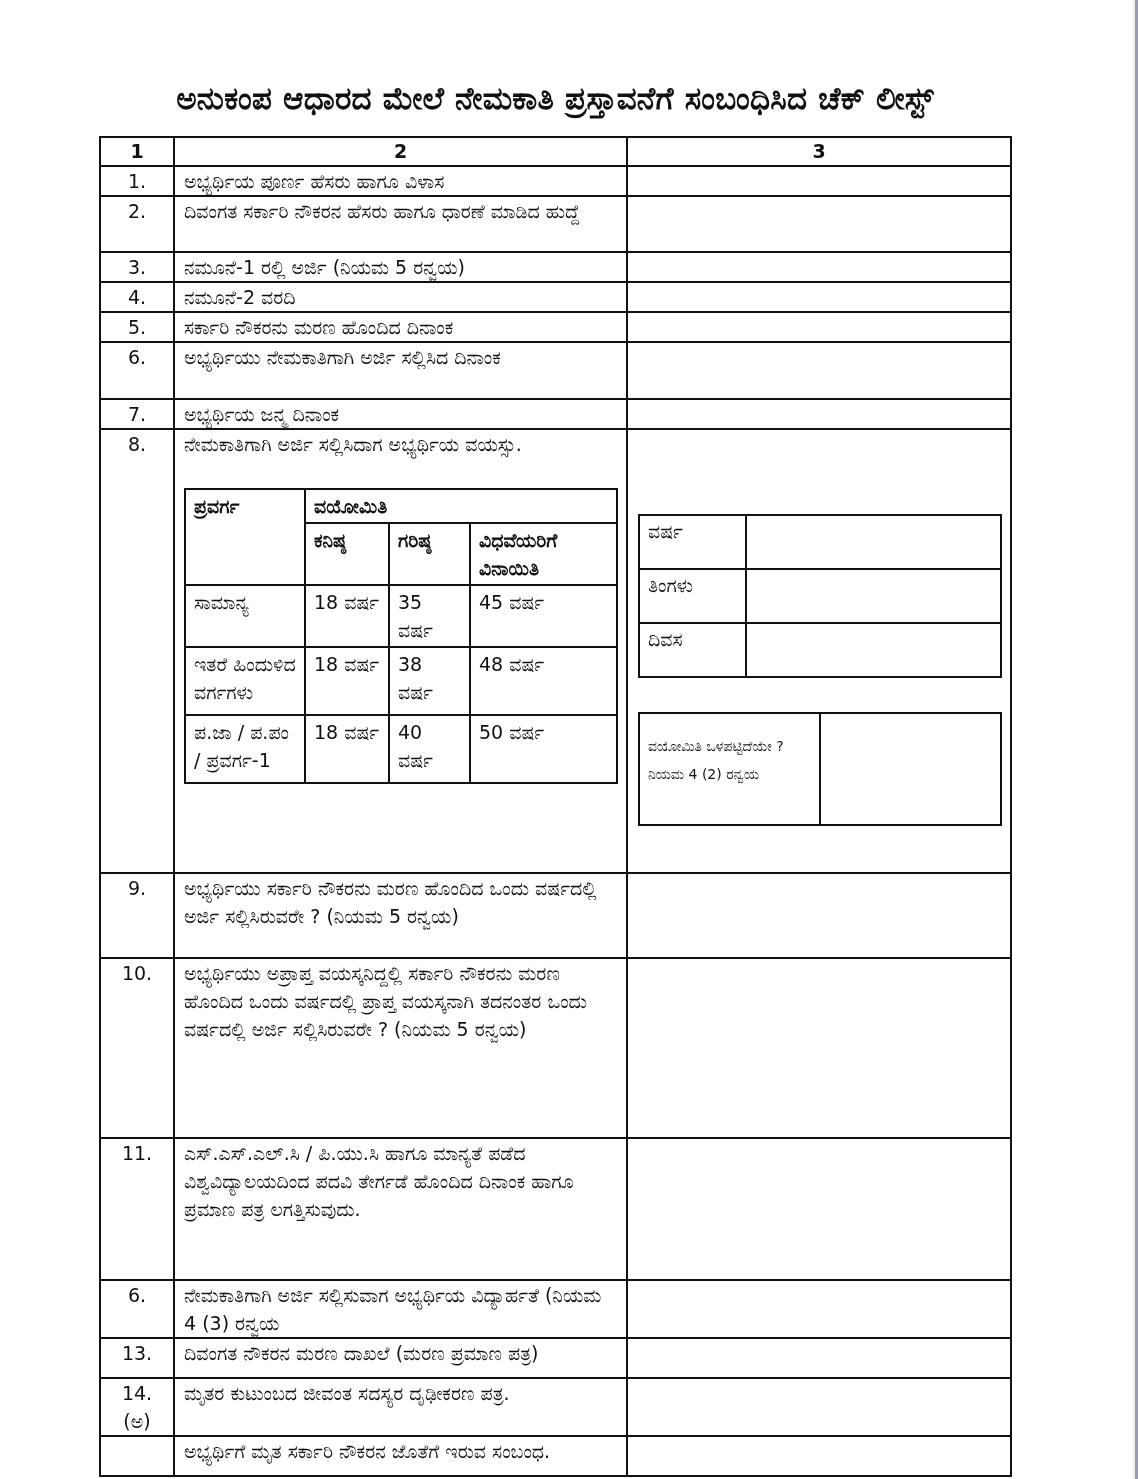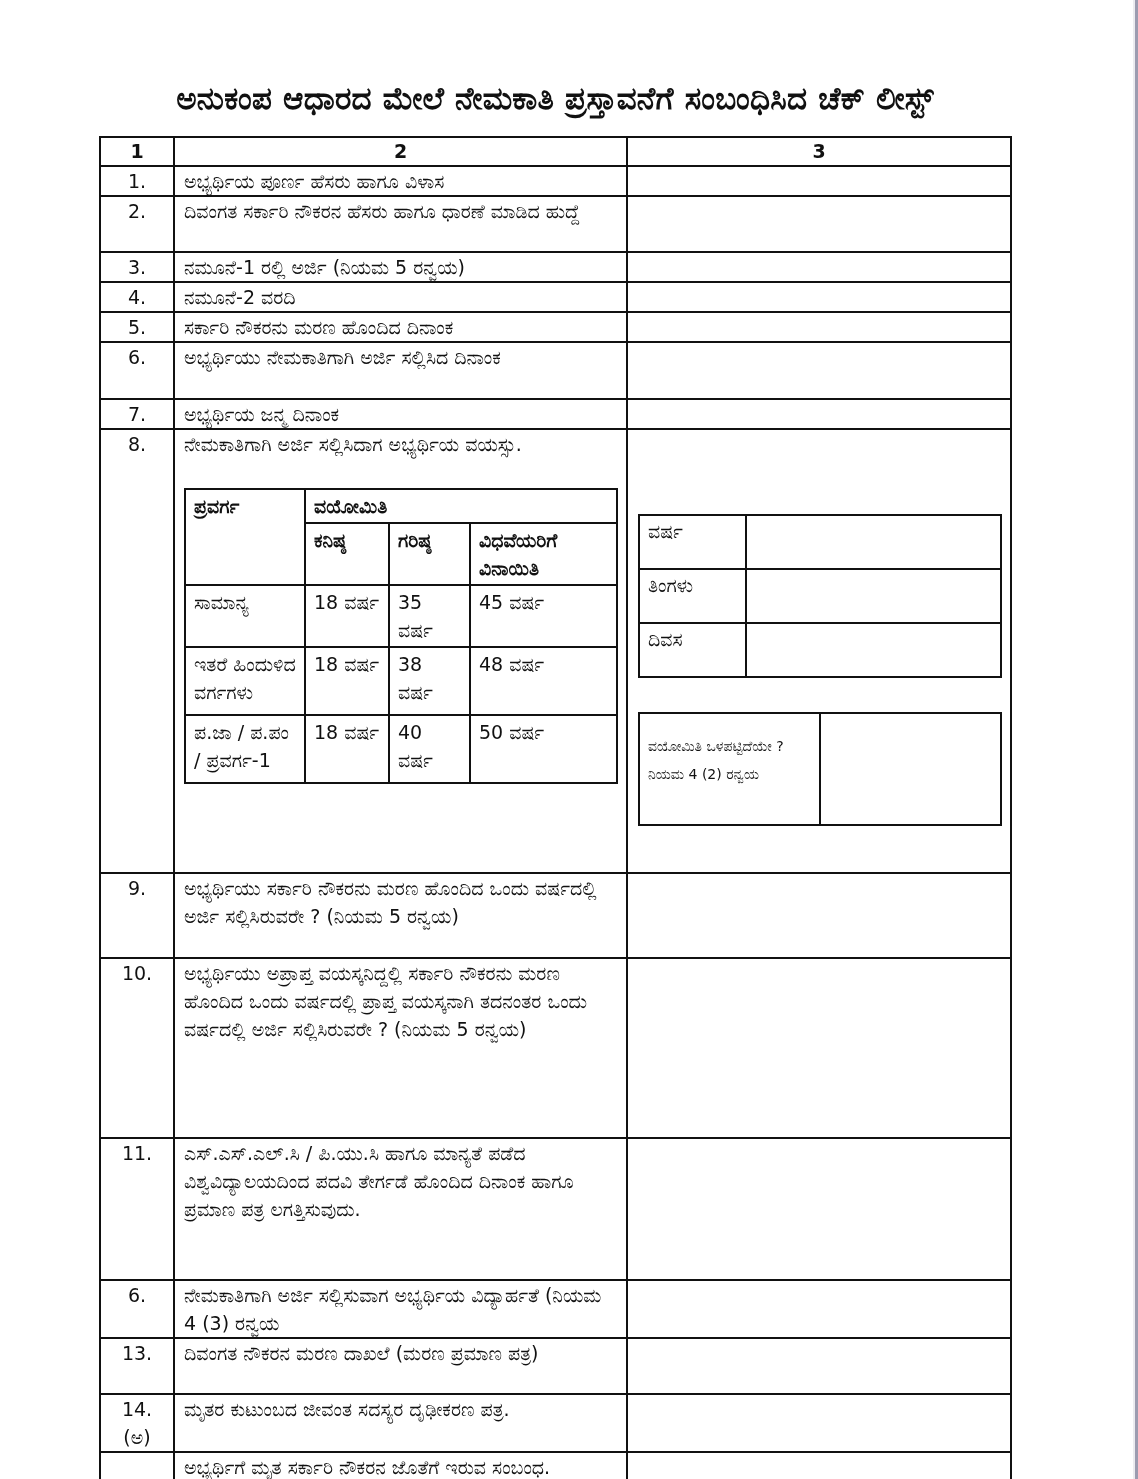--- a/index.html
+++ b/index.html
@@ -197,21 +197,21 @@
   <tr style="height:142px">
     <td class="num">11.</td>
     <td>ಎಸ್.ಎಸ್.ಎಲ್.ಸಿ / ಪಿ.ಯು.ಸಿ ಹಾಗೂ ಮಾನ್ಯತೆ ಪಡೆದ ವಿಶ್ವವಿದ್ಯಾಲಯದಿಂದ ಪದವಿ ತೇರ್ಗಡೆ ಹೊಂದಿದ ದಿನಾಂಕ ಹಾಗೂ ಪ್ರಮಾಣ ಪತ್ರ ಲಗತ್ತಿಸುವುದು.</td>
     <td></td>
   </tr>
   <tr style="height:56px">
     <td class="num">6.</td>
     <td>ನೇಮಕಾತಿಗಾಗಿ ಅರ್ಜಿ ಸಲ್ಲಿಸುವಾಗ ಅಭ್ಯರ್ಥಿಯ ವಿದ್ಯಾರ್ಹತೆ (ನಿಯಮ 4 (3) ರನ್ವಯ</td>
     <td></td>
   </tr>
-  <tr style="height:56px">
+  <tr style="height:40px">
     <td class="num">13.</td>
     <td>ದಿವಂಗತ ನೌಕರನ ಮರಣ ದಾಖಲೆ (ಮರಣ ಪ್ರಮಾಣ ಪತ್ರ)</td>
     <td></td>
   </tr>
   <tr style="height:58px">
     <td class="num">
       <div>14.</div>
       <div>(ಅ)</div>
     </td>
     <td>ಮೃತರ ಕುಟುಂಬದ ಜೀವಂತ ಸದಸ್ಯರ ದೃಢೀಕರಣ ಪತ್ರ.</td>

